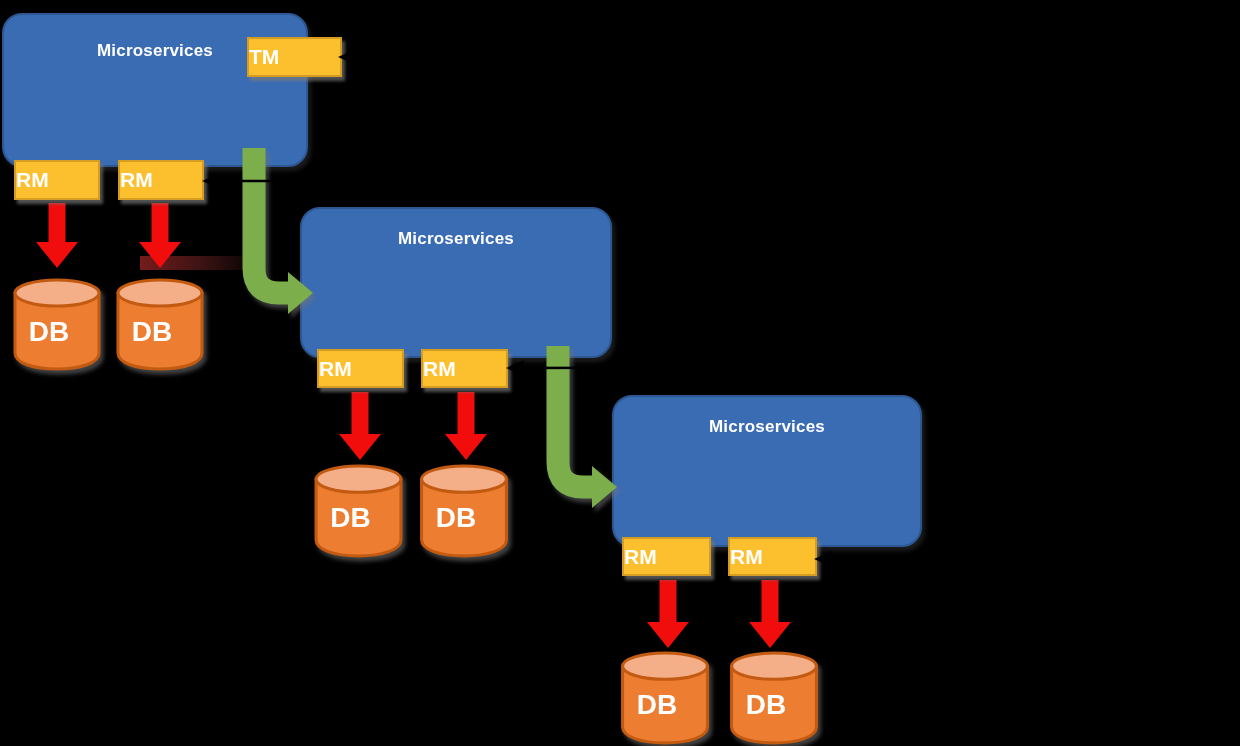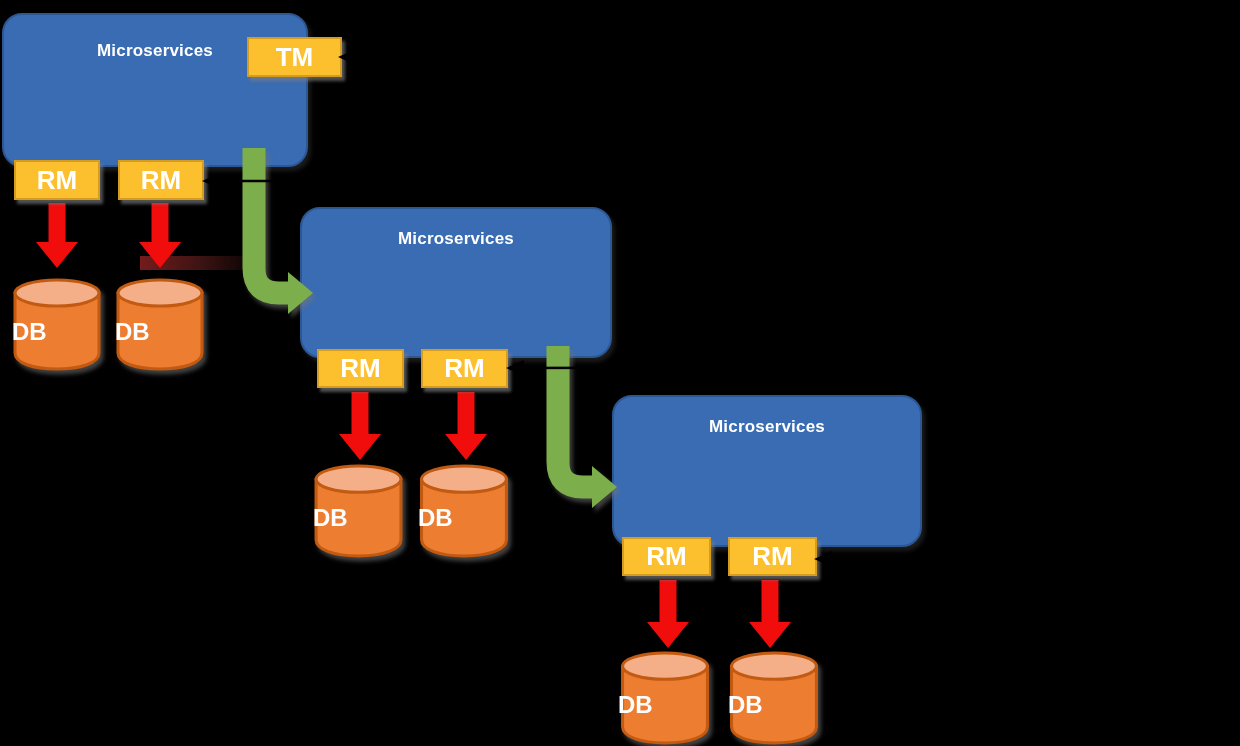--- a/index.html
+++ b/index.html
@@ -35,22 +35,21 @@
   }
 
   
   .module-box {
     position: absolute;
     background: var(--module_fill, #fcbf2d);
     border: 2px solid var(--module_border, #d49c20);
     box-sizing: border-box;
     display: flex;
     align-items: center;
-    justify-content: center;
-    font-size: 26px;
+    font-size: 21px;
     z-index: 3;
     box-shadow: 3px 4px 3px rgba(125,125,125,0.65);
   }
 
   
   .red-arrow { position: absolute; z-index: 2; }
   .red-arrow .shaft {
     position: absolute;
     left: 50%;
     transform: translateX(-50%);
@@ -73,22 +72,22 @@
     position: absolute;
     z-index: 2;
     filter: drop-shadow(3px 4px 2px rgba(120,120,120,0.55));
   }
   .db-cyl svg { display: block; }
   .db-label {
     position: absolute;
     left: 0; right: 16px;
     top: 58%;
     transform: translateY(-50%);
-    text-align: left;
-    font-size: 24px;
+    text-align: center;
+    font-size: 28px;
   }
 
   
   .tc-bar {
     position: absolute;
     left: 1113px; top: 15px;
     width: 127px; height: 568px;
     background: var(--tc_fill, #fbc435);
     border: 2px solid var(--tc_border, #a0a09c);
     border-bottom-color: #c8921f;

